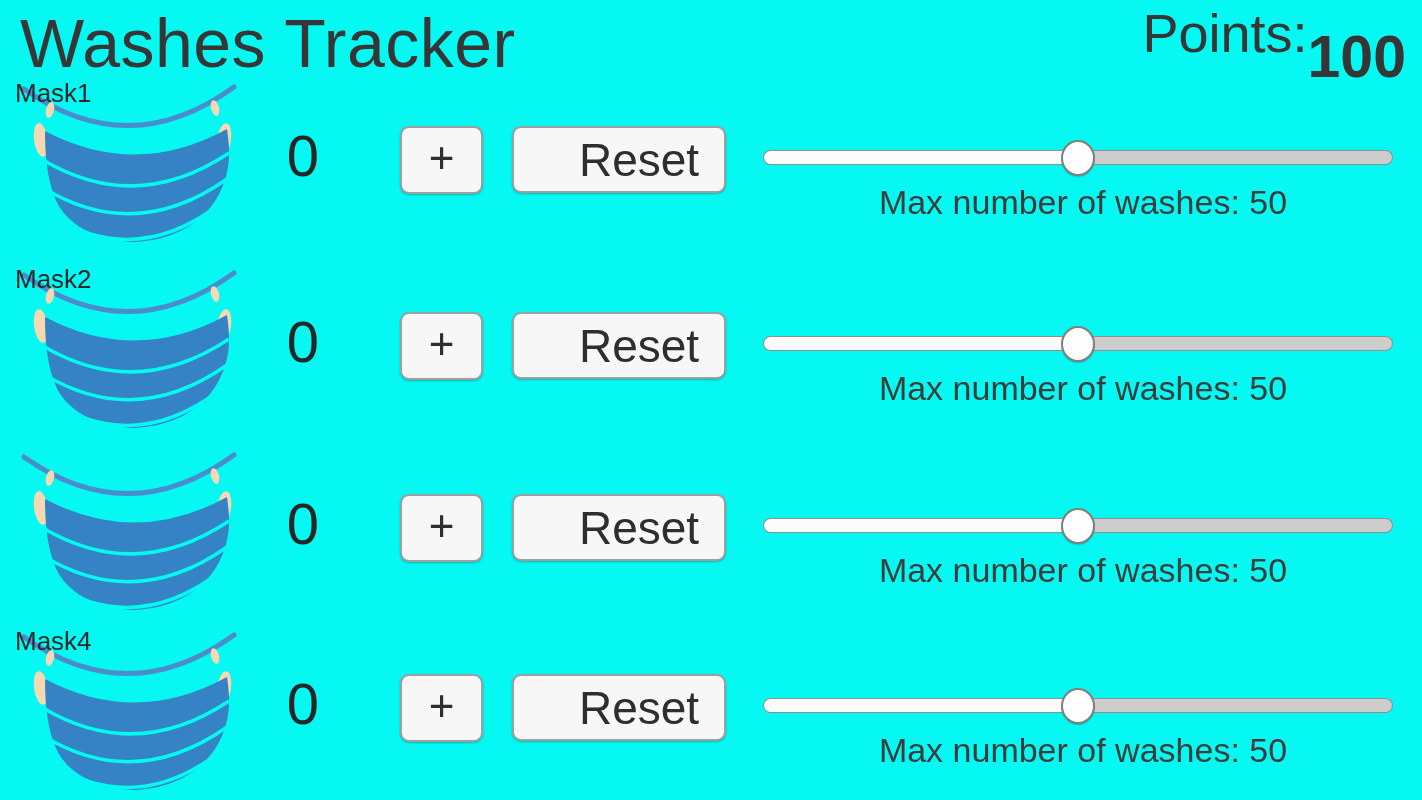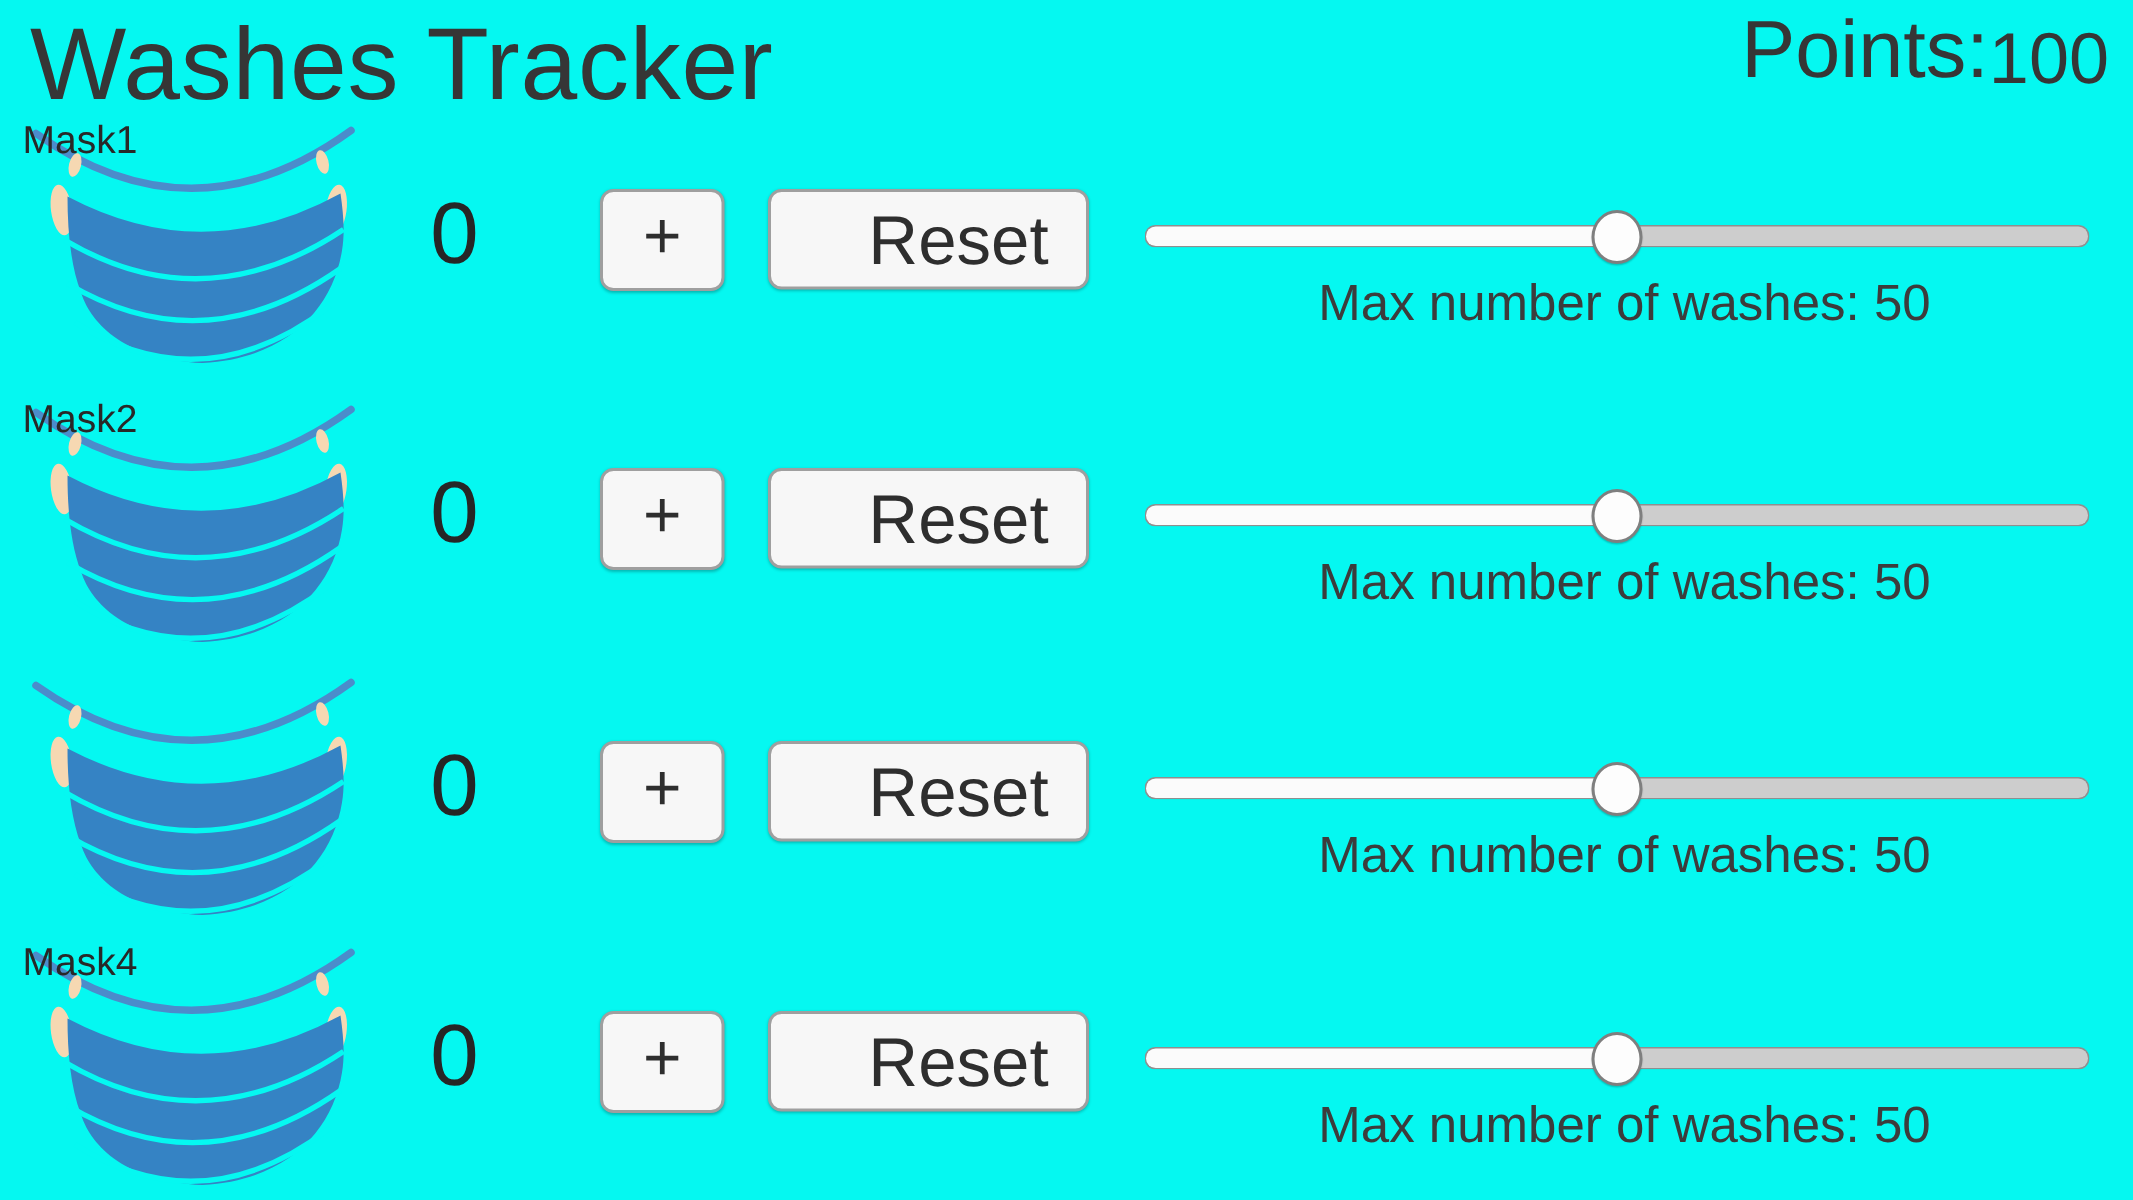--- a/index.html
+++ b/index.html
@@ -16,21 +16,21 @@
   }
   .app-title{
     position:absolute; left:20px; top:4px;
     font-size:68px; color:var(--text-dark); letter-spacing:0.5px;
   }
   .points{
     position:absolute; right:16px; top:0; display:flex; align-items:flex-start;
     color:var(--text-dark);
   }
   .points .pts-label{ font-size:54px; margin-top:2px;}
-  .points .pts-value{ font-size:48px; margin-top:12px;}
+  .points .pts-value{ font-size:59px; margin-top:23px;font-weight:bold;}
 
   .row{ position:absolute; left:0; width:1422px; height:195px; }
   .row.r1{ top:65px; } .row.r2{ top:251px; } .row.r3{ top:433px; } .row.r4{ top:613px; }
 
   .mask-wrap{ position:absolute; left:15px; top:0; width:230px; height:185px; }
   .mask-wrap svg{ position:absolute; left:2px; top:0; }
   .mask-label{
     position:absolute; top:13px; left:0; right:0; text-align:left;
     font-size:26px; color:#282828;
   }

